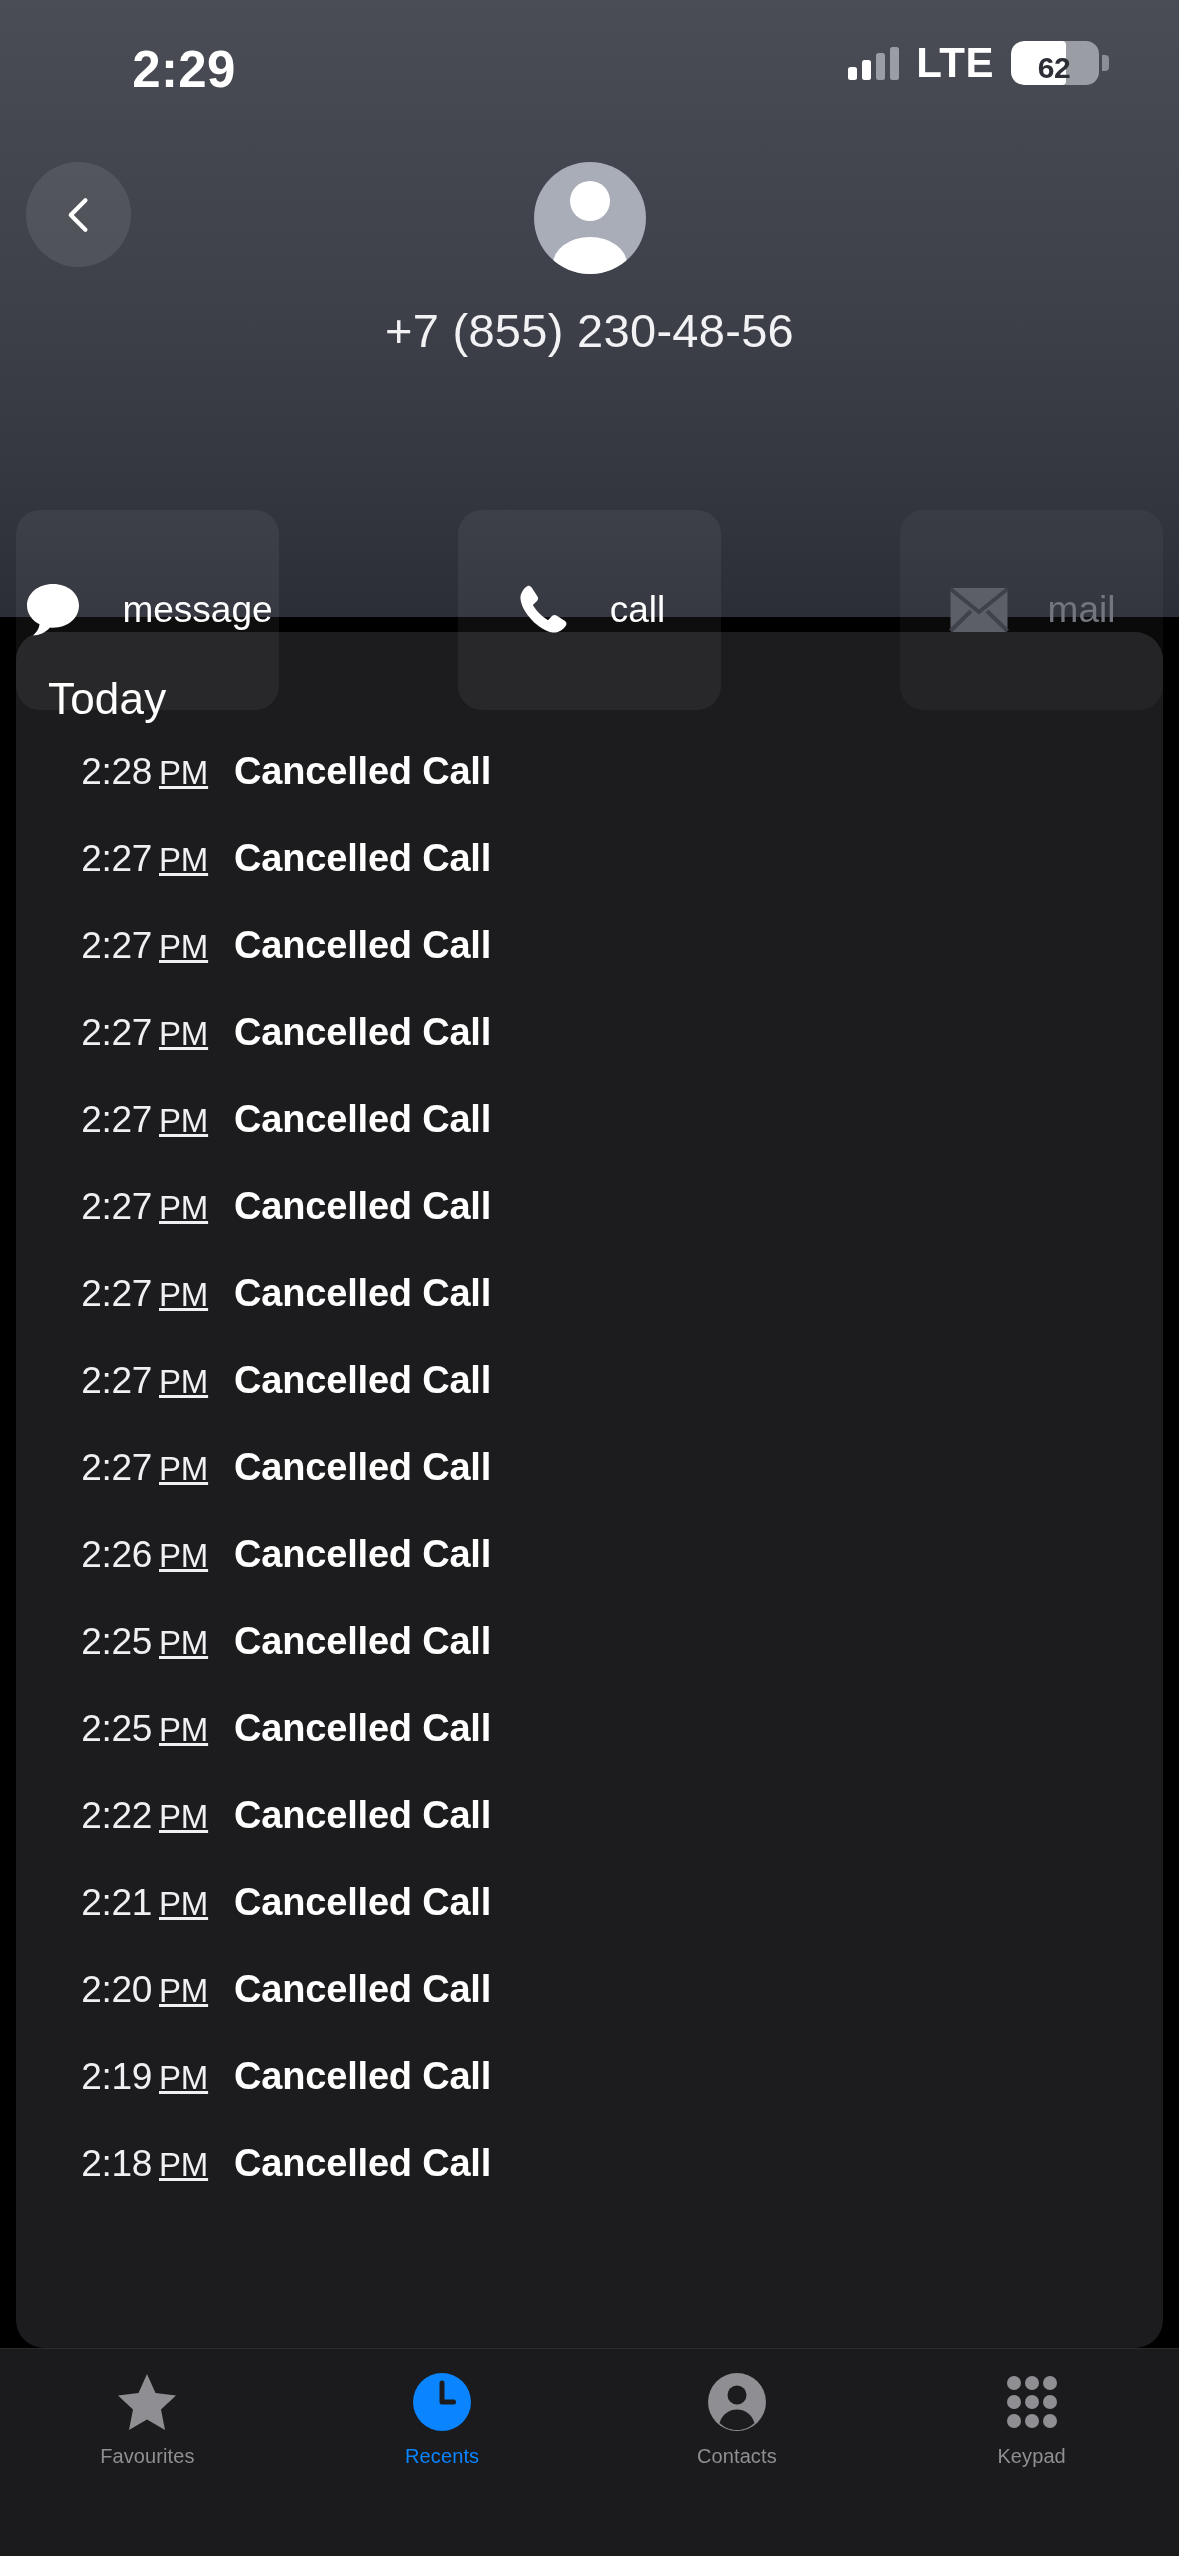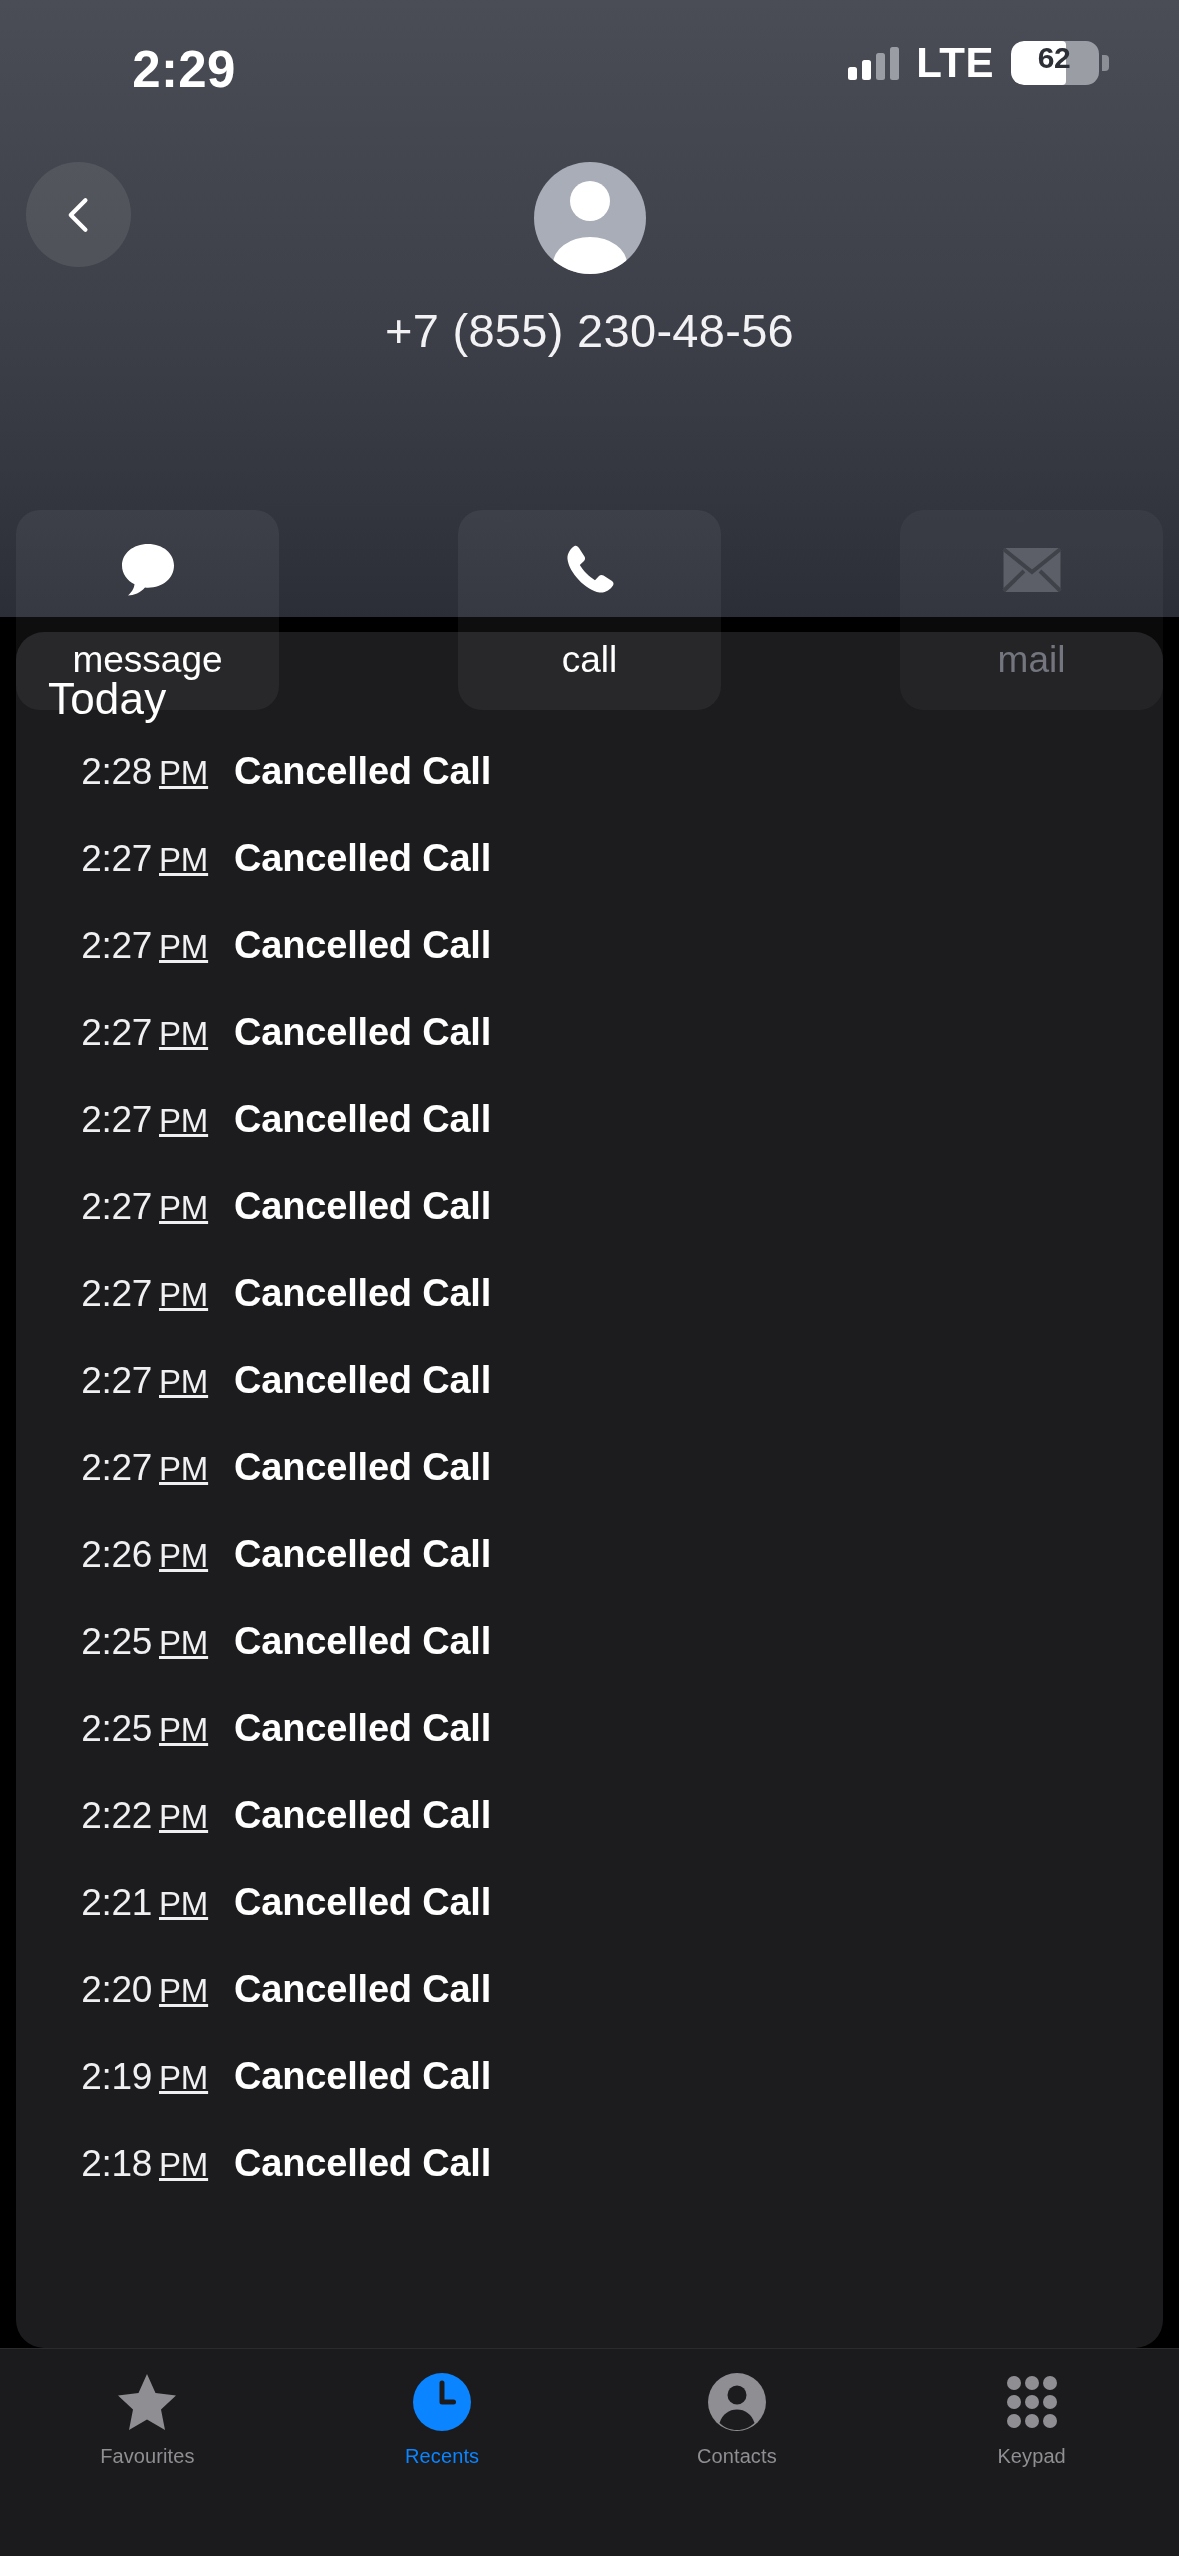--- a/index.html
+++ b/index.html
@@ -45,21 +45,21 @@
   .signal i { display:block; width:9px; border-radius:2.5px; background:#9a9da4; }
   .signal i.on { background:#ffffff; }
   .signal i:nth-child(1){ height:13px; }
   .signal i:nth-child(2){ height:20px; }
   .signal i:nth-child(3){ height:27px; }
   .signal i:nth-child(4){ height:33px; }
   .lte { color:#fff; font-size:42px; font-weight:600; letter-spacing:0.5px; }
   .battery {
     position:relative; width:88px; height:44px;
     border-radius:13px; background:#9a9da4;
-    display:flex; align-items:flex-start; overflow:hidden;
+    display:flex; align-items:flex-end; overflow:hidden;
   }
   .battery .fill {
     position:absolute; left:0; top:0; bottom:0; width:62%;
     background:#ffffff; border-radius:13px 4px 4px 13px;
   }
   .battery .pct {
     position:relative; z-index:2; width:100%; text-align:center;
     font-size:30px; font-weight:700; color:#2c2f36; letter-spacing:-0.5px;
     padding-right:2px;
   }
@@ -102,21 +102,21 @@
 
   
   .actions {
     position:absolute; left:0; right:0; top:510px;
     display:flex; justify-content:space-between;
     padding:0 16px;
   }
   .act {
     width:263px; height:200px; border-radius:24px;
     background:rgba(255,255,255,0.055);
-    display:flex; flex-direction:column; align-items:center;
+    display:flex; align-items:center;
     justify-content:center; gap:38px;
   }
   .act.disabled { background:rgba(255,255,255,0.04); }
   .act .ic { height:62px; display:flex; align-items:center; justify-content:center; }
   .act .ic svg { display:block; }
   .act .lbl { color:#fff; font-size:37px; font-weight:400; }
   .act.disabled .lbl { color:#73767e; }
 
   
   .list-wrap {

